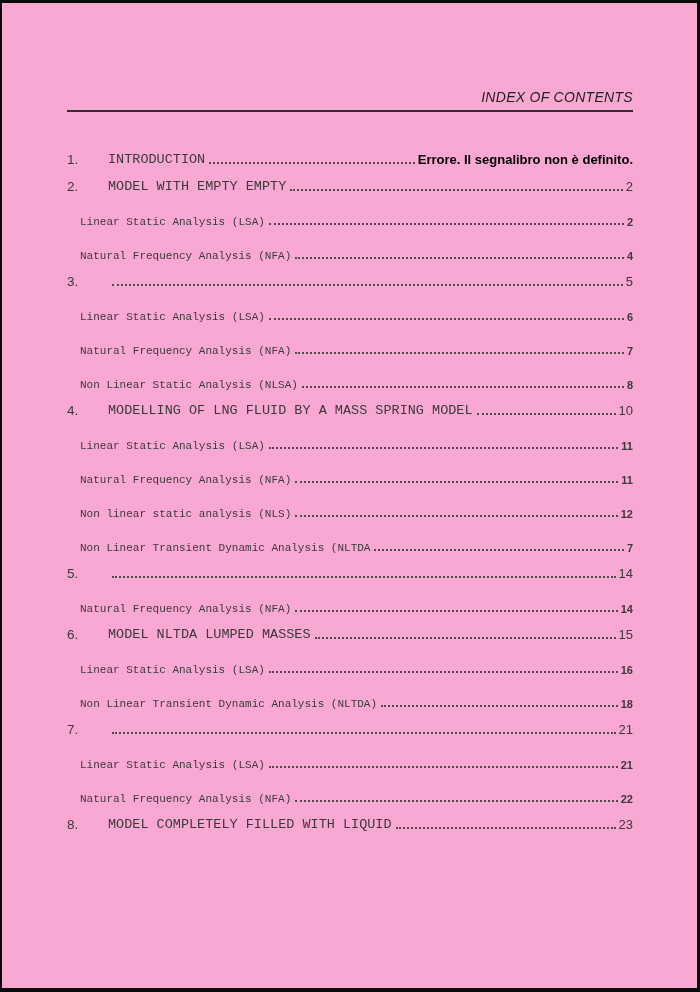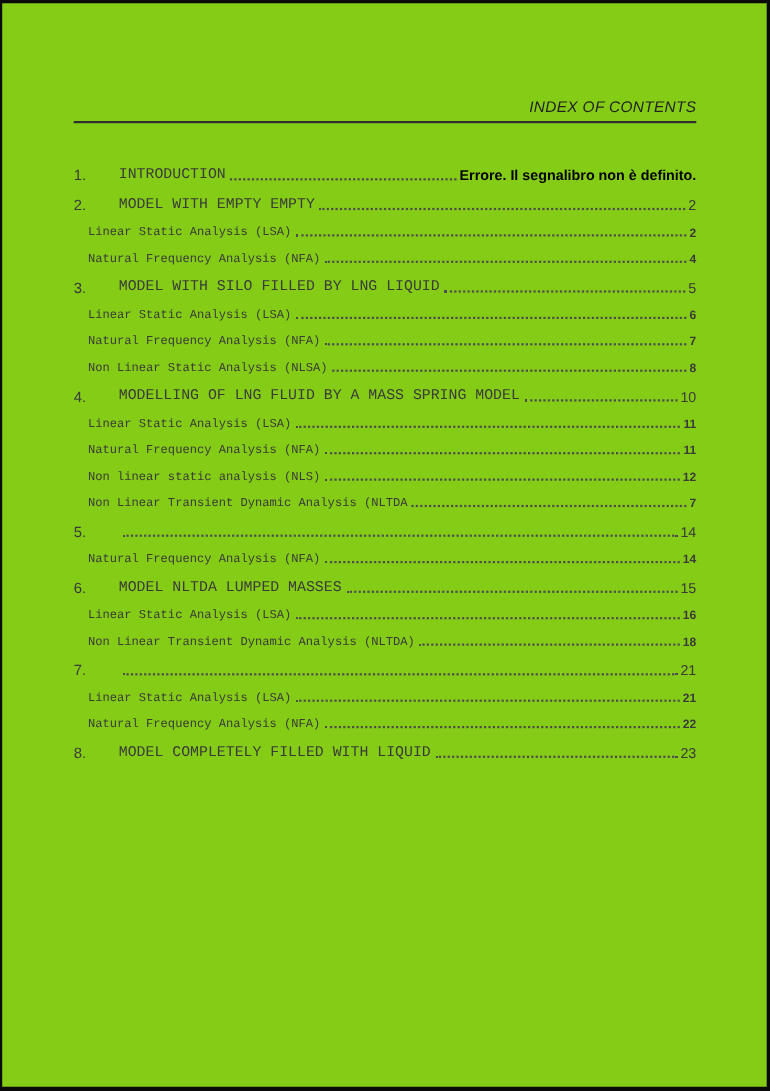--- a/index.html
+++ b/index.html
@@ -5,21 +5,21 @@
   html, body {
     margin: 0;
     padding: 0;
     background: #000;
   }
   .page {
     position: relative;
     width: 700px;
     height: 992px;
     box-sizing: border-box;
-    background: #84cc16;
+    background: #f9a8d4;
     border: 3px solid #0a0a0a;
     border-left-width: 2px;
     border-bottom-width: 4px;
     font-family: "Liberation Sans", sans-serif;
     color: #333333;
     overflow: hidden;
   }
   .content {
     position: absolute;
     left: 65px;
@@ -51,21 +51,21 @@
     height: 18px;
     margin-top: 9px;
     font-size: 13.5px;
     color: #3a3a3a;
   }
   .toc-row.level1:first-child {
     margin-top: 0;
   }
   .toc-row.level2 {
     height: 15px;
-    margin-top: 9px;
+    margin-top: 19px;
     font-size: 11px;
     color: #3a3a3a;
     padding-left: 13px;
   }
   .toc-num {
     flex: 0 0 41px;
   }
   .toc-title {
     flex: 0 0 auto;
     font-family: Liberation Mono, monospace;
@@ -114,21 +114,20 @@
           <span class="leader"></span>
           <span class="toc-page">2</span>
         </div>
         <div class="toc-row level2">
           <span class="toc-title">Natural Frequency Analysis (NFA)</span>
           <span class="leader"></span>
           <span class="toc-page">4</span>
         </div>
         <div class="toc-row level1">
           <span class="toc-num">3.</span>
-          <span class="toc-title">MODEL WITH SILO FILLED BY LNG LIQUID</span>
           <span class="leader"></span>
           <span class="toc-page">5</span>
         </div>
         <div class="toc-row level2">
           <span class="toc-title">Linear Static Analysis (LSA)</span>
           <span class="leader"></span>
           <span class="toc-page">6</span>
         </div>
         <div class="toc-row level2">
           <span class="toc-title">Natural Frequency Analysis (NFA)</span>

